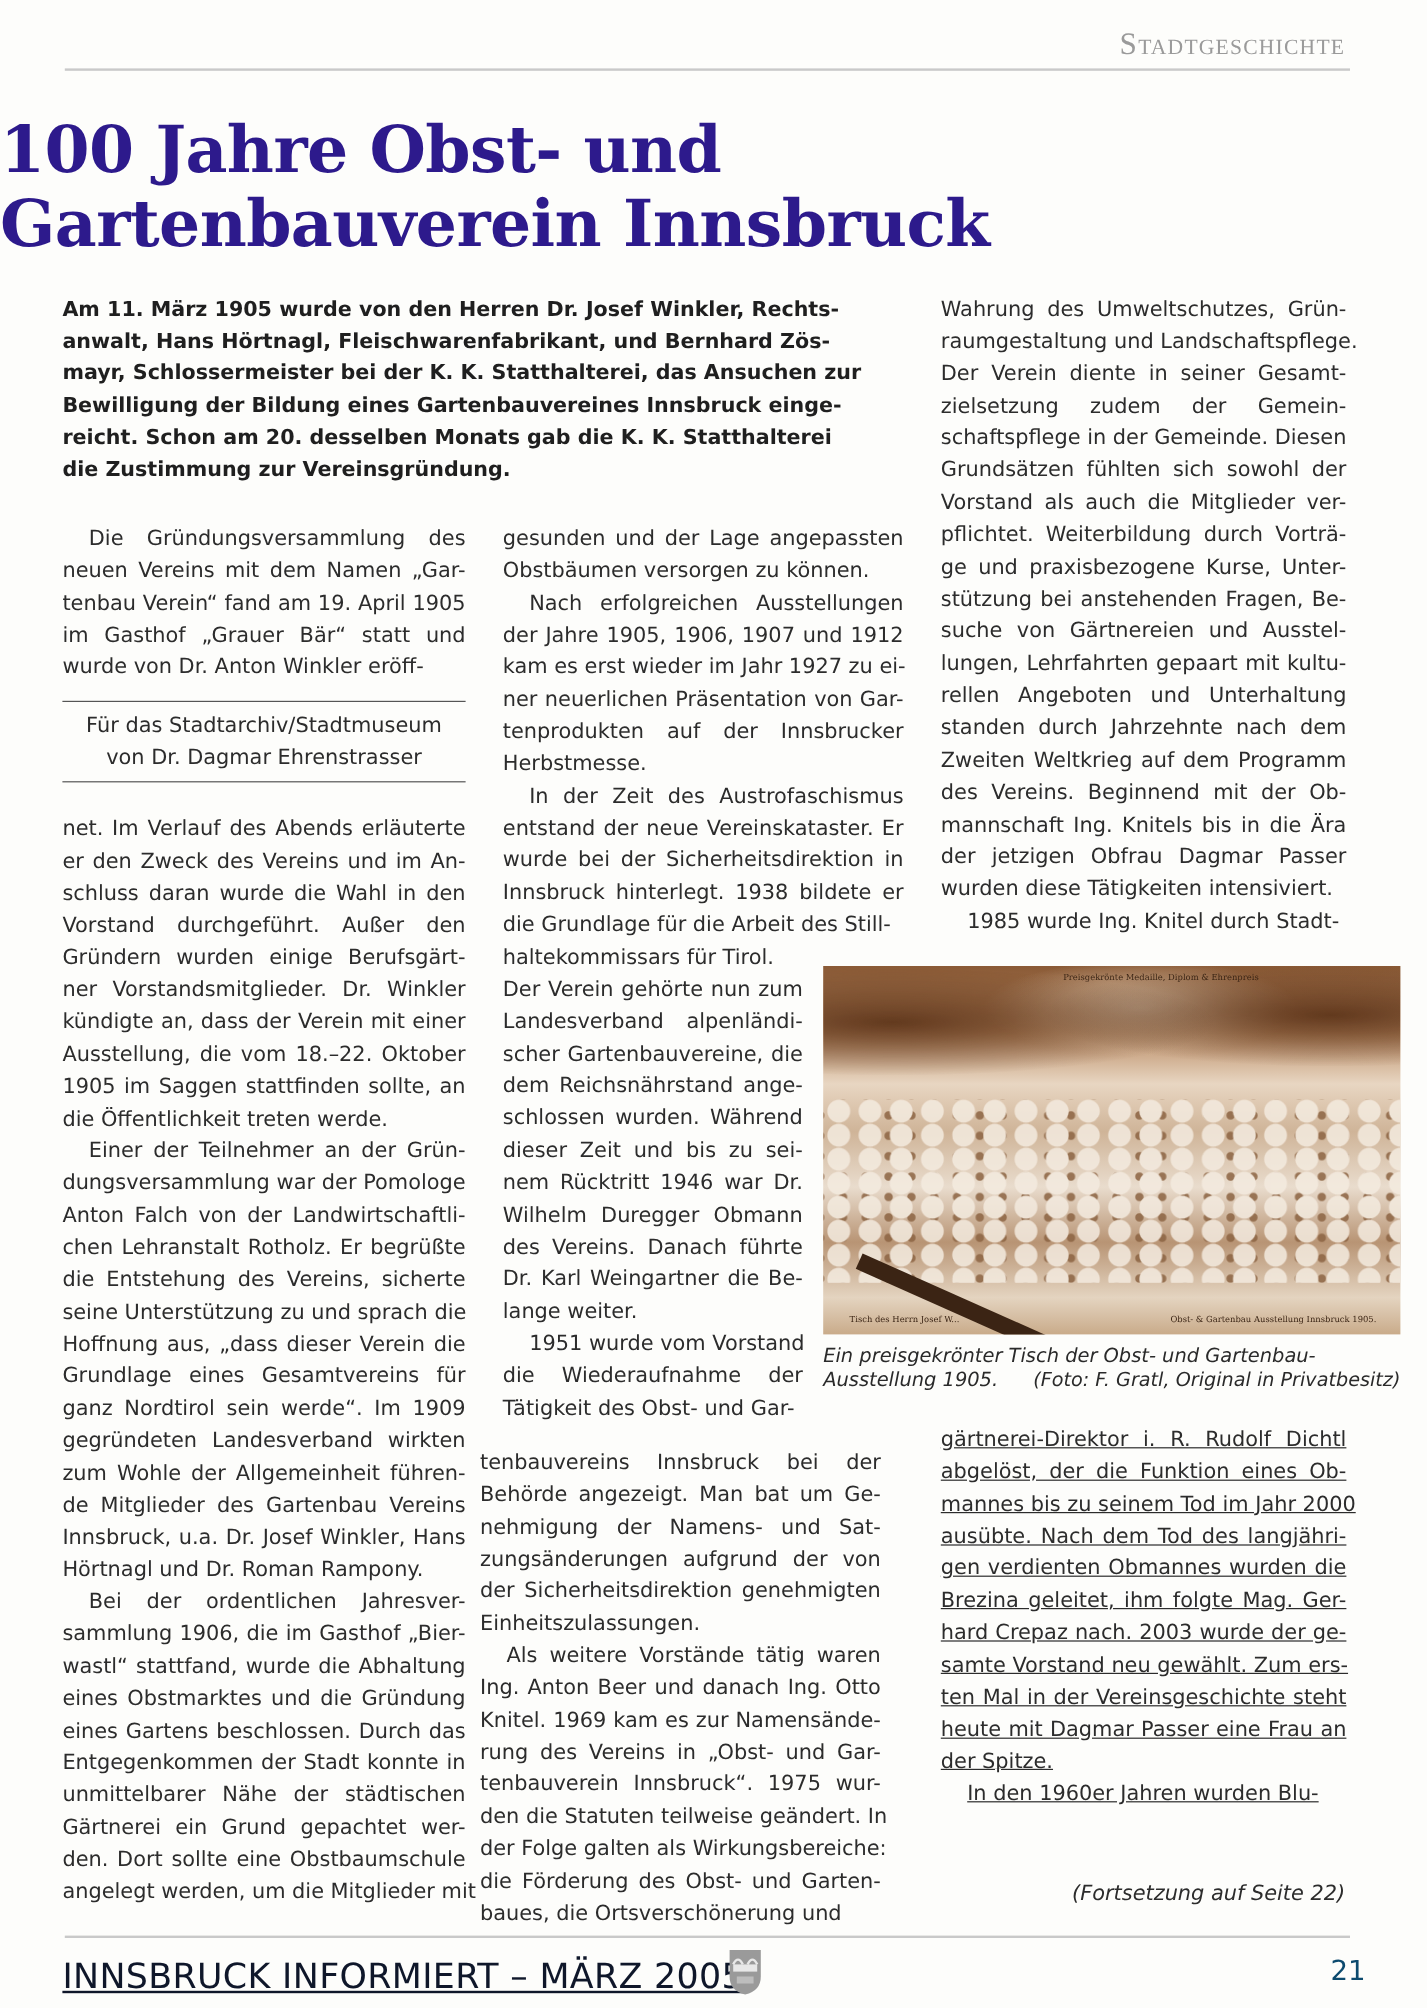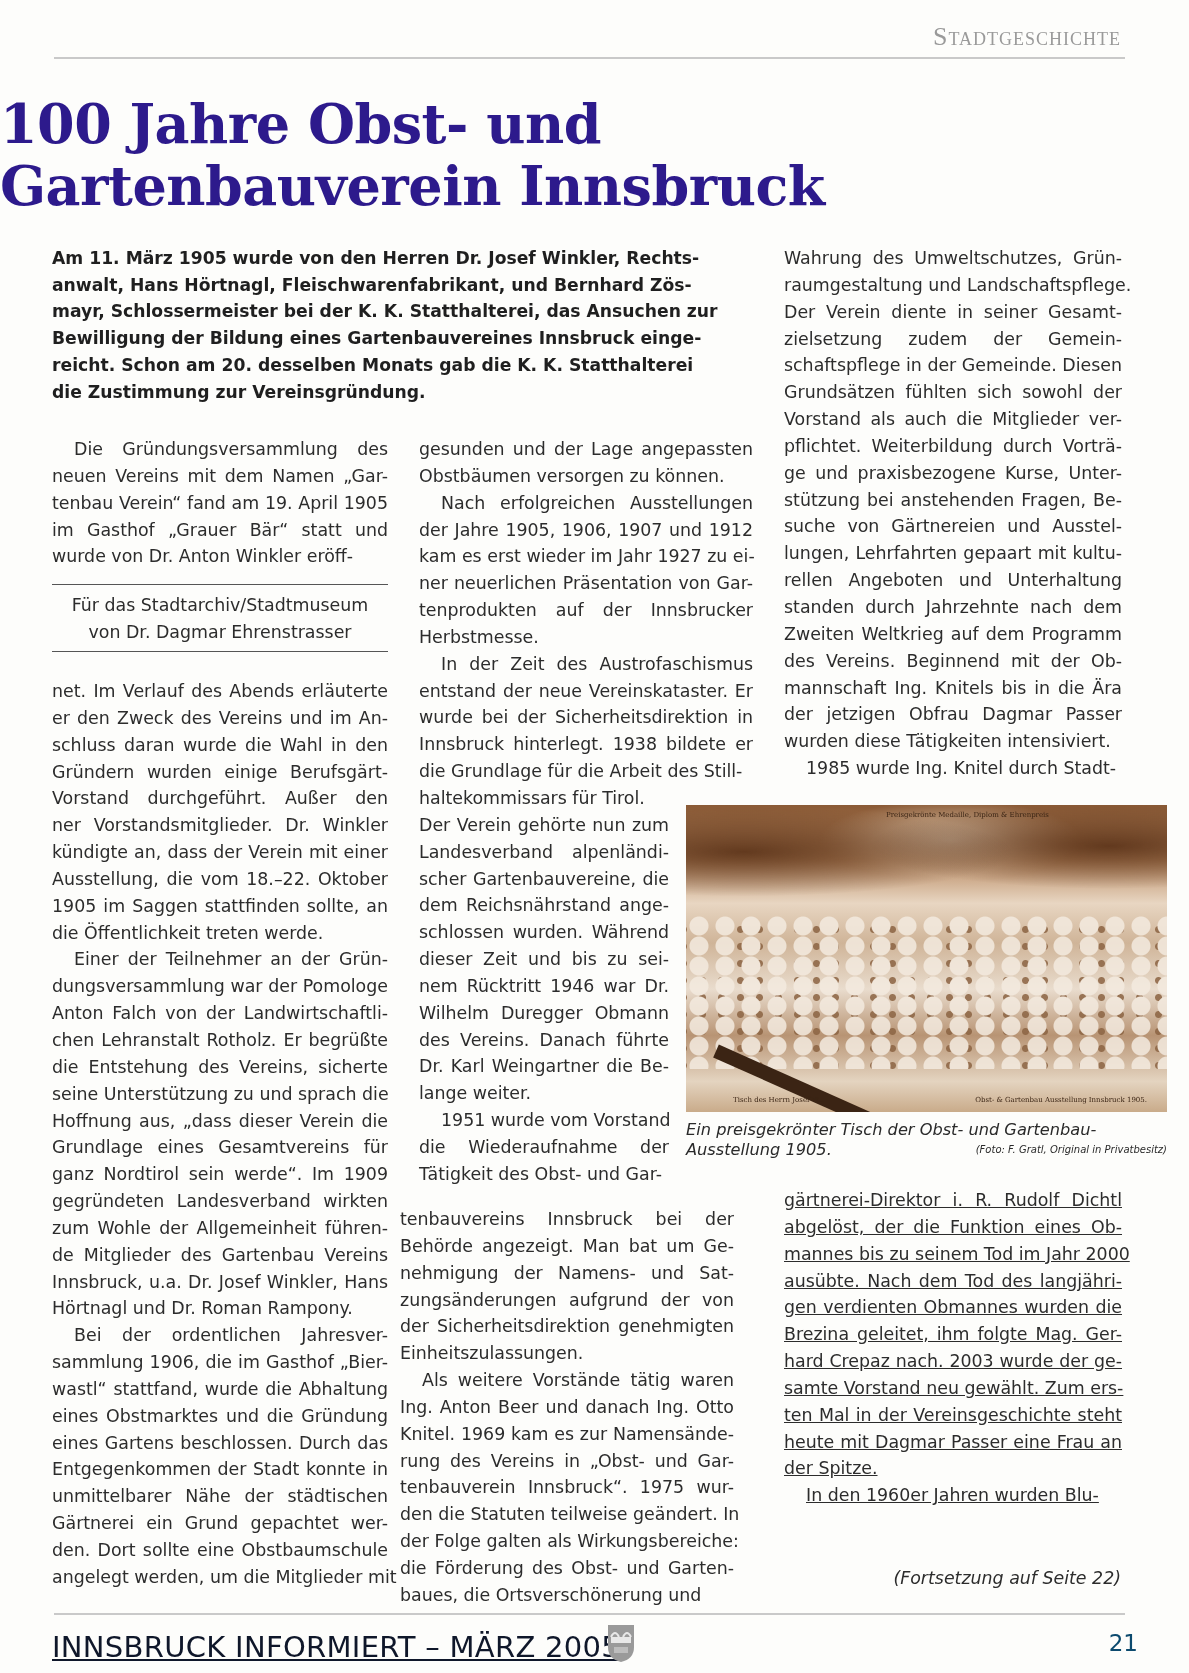--- a/index.html
+++ b/index.html
@@ -46,24 +46,24 @@
                                radial-gradient(ellipse at 88% 35%, #5a3218 0%, transparent 40%),
                                radial-gradient(ellipse at 55% 30%, #d8c4ad 0%, transparent 35%); opacity: .9; }
   .photo .fruits { position: absolute; left: 0; top: 36%; width: 100%; height: 50%;
                    background-image: radial-gradient(circle at 50% 50%, #f4ebe0 0 9px, transparent 10px),
                                      radial-gradient(circle at 50% 50%, #8c6443 0 3px, transparent 4px);
                    background-size: 26px 20px, 19px 17px; background-position: 0 0, 7px 5px; opacity: .85; }
   .photo .table-edge { position: absolute; left: 30px; top: 78%; width: 260px; height: 14px; background: #3b2414;
                        transform: rotate(24deg); transform-origin: left center; }
   .photo .cap-top { position: absolute; top: 6px; left: 200px; font-size: 7px; color: #3a2414; font-family: "DejaVu Serif", serif; }
   .photo .cap-bot { position: absolute; bottom: 8px; left: 22px; right: 20px; font-size: 7px; color: #3a2414;
-                    font-family: "DejaVu Serif", serif; display: flex; justify-content: space-between; margin-left: 25px; }
+                    font-family: "DejaVu Serif", serif; display: flex; justify-content: space-between; }
 
   .caption { left: 686px; width: 481px; top: 1120px; font-style: italic; font-size: 16.2px; line-height: 20px; color: #2a2a2a; }
-  .caption .credit { position: absolute; right: 0; top: 20px; font-size: 10px; }
+  .caption .credit { position: absolute; right: 0; top: 20px; font-size: 16px; }
 
   .continue { right: 68px; top: 1568px; font-style: italic; font-size: 17.4px; color: #2c2c2c; }
 
   .footer-title { left: 52px; top: 1630px; font-size: 29px; color: #0f172a; letter-spacing: 0.3px; text-decoration: underline; }
   .page-num { right: 51px; top: 1630px; font-size: 23px; color: #0c4a6e; }
   .crest { left: 606px; top: 1623px; width: 30px; height: 40px; }
 </style>
 </head>
 <body>
 
@@ -94,22 +94,22 @@
 
 <div class="abs byline-box">
   <span>Für das Stadtarchiv/Stadtmuseum</span>
   <span>von Dr. Dagmar Ehrenstrasser</span>
 </div>
 
 <div class="abs col col1b">
     <span class="ln">net. Im Verlauf des Abends erläuterte</span>
     <span class="ln">er den Zweck des Vereins und im An-</span>
     <span class="ln">schluss daran wurde die Wahl in den</span>
+    <span class="ln">Vorstand durchgeführt. Außer den</span>
     <span class="ln">Gründern wurden einige Berufsgärt-</span>
-    <span class="ln">Vorstand durchgeführt. Außer den</span>
     <span class="ln">ner Vorstandsmitglieder. Dr. Winkler</span>
     <span class="ln">kündigte an, dass der Verein mit einer</span>
     <span class="ln">Ausstellung, die vom 18.–22. Oktober</span>
     <span class="ln">1905 im Saggen stattfinden sollte, an</span>
     <span class="ln last">die Öffentlichkeit treten werde.</span>
     <span class="ln ind">Einer der Teilnehmer an der Grün-</span>
     <span class="ln">dungsversammlung war der Pomologe</span>
     <span class="ln">Anton Falch von der Landwirtschaftli-</span>
     <span class="ln">chen Lehranstalt Rotholz. Er begrüßte</span>
     <span class="ln">die Entstehung des Vereins, sicherte</span>

